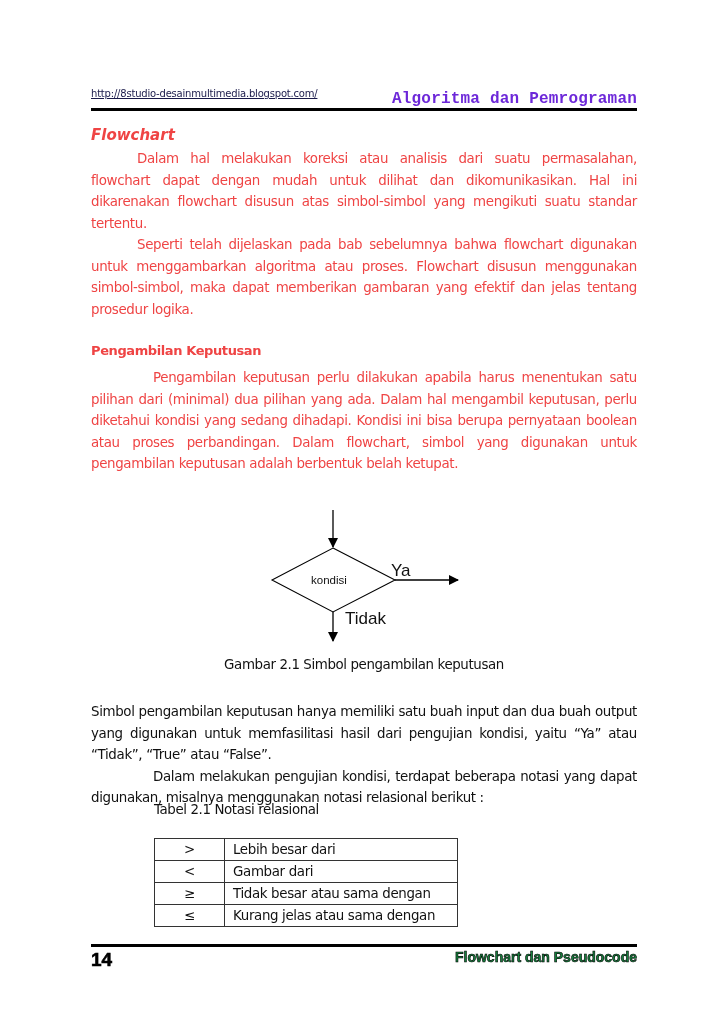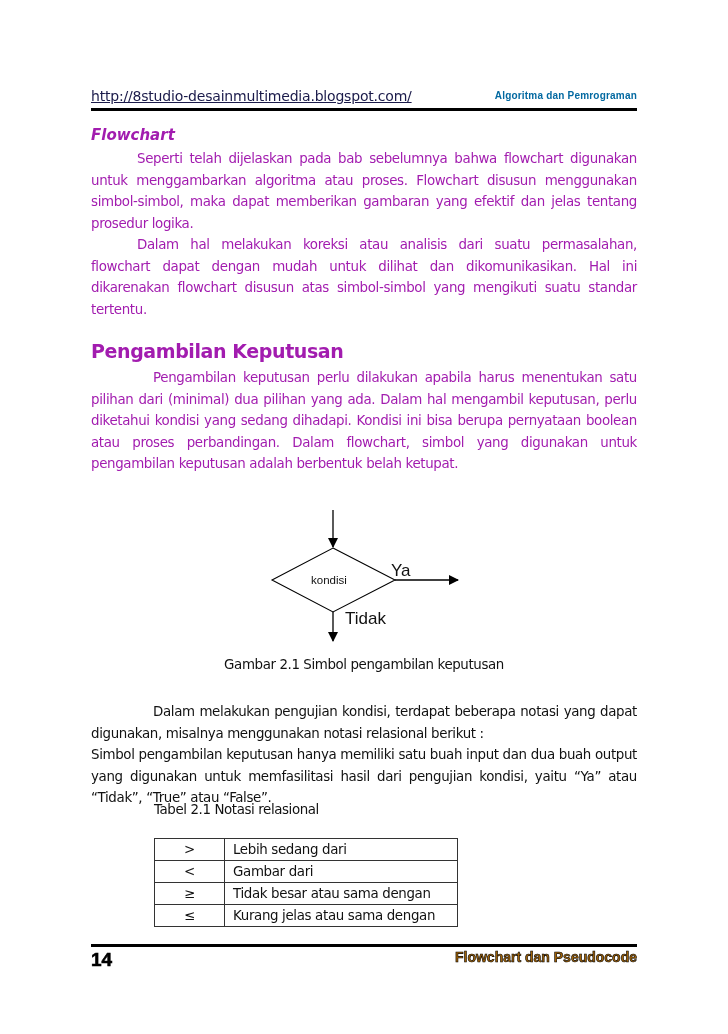--- a/index.html
+++ b/index.html
@@ -20,52 +20,52 @@
       left: 91px;
       top: 86px;
       width: 546px;
       height: 24px;
     }
     .header-url {
       position: absolute;
       left: 0;
       top: 2px;
       font-family: "DejaVu Sans", "Liberation Sans", sans-serif;
-      font-size: 14px;
+      font-size: 10px;
       color: #1a1a4a;
       text-decoration: underline;
       letter-spacing: -0.2px;
     }
     .header-title {
       position: absolute;
       right: 0;
       top: 4px;
-      font-family: Liberation Sans, sans-serif;
-      font-weight: bold;
-      font-size: 10px;
-      color: #0369a1;
+      font-family: Liberation Mono, monospace;
+      font-weight: bold;
+      font-size: 16px;
+      color: #6d28d9;
       letter-spacing: 0.2px;
     }
     .header-rule {
       position: absolute;
       left: 91px;
       top: 108px;
       width: 546px;
       height: 3px;
       background: #000;
     }
     .content {
       position: absolute;
       left: 91px;
       top: 124px;
       width: 546px;
       font-family: "DejaVu Sans", sans-serif;
       font-size: 13.4px;
       line-height: 21.5px;
-      color: #a21caf;
+      color: #ef4444;
     }
     .section-title-italic {
       font-family: "DejaVu Sans", sans-serif;
       font-weight: bold;
       font-style: italic;
       font-size: 15px;
       line-height: 22px;
       margin: 0 0 2px 0;
     }
     .para {
@@ -73,21 +73,21 @@
       text-align: justify;
       font-size: 13.4px;
       letter-spacing: -0.35px;
       word-spacing: 0px;
     }
     .indent-1 { text-indent: 46px; }
     .indent-2 { text-indent: 62px; }
     .section-title {
       font-family: "DejaVu Sans", sans-serif;
       font-weight: bold;
-      font-size: 19px;
+      font-size: 13px;
       letter-spacing: -0.4px;
       margin: 20px 0 5px 0;
       line-height: 22px;
     }
     .diagram {
       position: absolute;
       left: 0;
       top: 0;
       width: 728px;
       height: 1034px;
@@ -169,37 +169,37 @@
       color: #000;
       -webkit-text-stroke: 0.6px #000;
     }
     .footer-title {
       position: absolute;
       right: 91px;
       top: 949px;
       font-family: "Liberation Sans", sans-serif;
       font-weight: bold;
       font-size: 14px;
-      color: #a16207;
+      color: #15803d;
       -webkit-text-stroke: 0.6px #000;
     }
   </style>
 </head>
 <body>
 
 <div class="page-header">
   <span class="header-url">http://8studio-desainmultimedia.blogspot.com/</span>
   <span class="header-title">Algoritma dan Pemrograman</span>
 </div>
 <div class="header-rule"></div>
 
 <div class="content">
   <div class="section-title-italic">Flowchart</div>
+  <p class="para indent-1">Dalam hal melakukan koreksi atau analisis dari suatu permasalahan, flowchart dapat dengan mudah untuk dilihat dan dikomunikasikan. Hal ini dikarenakan flowchart disusun atas simbol-simbol yang mengikuti suatu standar tertentu.</p>
   <p class="para indent-1">Seperti telah dijelaskan pada bab sebelumnya bahwa flowchart digunakan untuk menggambarkan algoritma atau proses. Flowchart disusun menggunakan simbol-simbol, maka dapat memberikan gambaran yang efektif dan jelas tentang prosedur logika.</p>
-  <p class="para indent-1">Dalam hal melakukan koreksi atau analisis dari suatu permasalahan, flowchart dapat dengan mudah untuk dilihat dan dikomunikasikan. Hal ini dikarenakan flowchart disusun atas simbol-simbol yang mengikuti suatu standar tertentu.</p>
 
   <div class="section-title">Pengambilan Keputusan</div>
   <p class="para indent-2">Pengambilan keputusan perlu dilakukan apabila harus menentukan satu pilihan dari (minimal) dua pilihan yang ada. Dalam hal mengambil keputusan, perlu diketahui kondisi yang sedang dihadapi. Kondisi ini bisa berupa pernyataan boolean atau proses perbandingan. Dalam flowchart, simbol yang digunakan untuk pengambilan keputusan adalah berbentuk belah ketupat.</p>
 </div>
 
 <svg class="diagram" width="728" height="1034" viewBox="0 0 728 1034" xmlns="http://www.w3.org/2000/svg">
   <defs>
     <marker id="arrowhead" markerWidth="10" markerHeight="10" refX="9" refY="5" orient="auto" markerUnits="userSpaceOnUse">
       <path d="M0,0 L10,5 L0,10 z" fill="#000"></path>
     </marker>
@@ -213,30 +213,30 @@
 
   <line x1="333" y1="612" x2="333" y2="641" stroke="#000" stroke-width="1.3" marker-end="url(#arrowhead)"></line>
   <text x="311" y="584" font-size="11.5" fill="#111">kondisi</text>
   <text x="391" y="576" font-size="17" fill="#111">Ya</text>
   <text x="345" y="624" font-size="17" fill="#111">Tidak</text>
 </svg>
 
 <div class="caption">Gambar 2.1 Simbol pengambilan keputusan</div>
 
 <div class="content-2">
+  <p class="para">Simbol pengambilan keputusan hanya memiliki satu buah input dan dua buah output yang digunakan untuk memfasilitasi hasil dari pengujian kondisi, yaitu “Ya” atau “Tidak”, “True” atau “False”.</p>
   <p class="para indent-2">Dalam melakukan pengujian kondisi, terdapat beberapa notasi yang dapat digunakan, misalnya menggunakan notasi relasional berikut :</p>
-  <p class="para">Simbol pengambilan keputusan hanya memiliki satu buah input dan dua buah output yang digunakan untuk memfasilitasi hasil dari pengujian kondisi, yaitu “Ya” atau “Tidak”, “True” atau “False”.</p>
 </div>
 
 <div class="table-caption">Tabel 2.1 Notasi relasional</div>
 <table class="notasi">
   <tbody>
     <tr>
       <td class="sym">&gt;</td>
-      <td class="desc">Lebih sedang dari</td>
+      <td class="desc">Lebih besar dari</td>
     </tr>
     <tr>
       <td class="sym">&lt;</td>
       <td class="desc">Gambar dari</td>
     </tr>
     <tr>
       <td class="sym">≥</td>
       <td class="desc">Tidak besar atau sama dengan</td>
     </tr>
     <tr>

